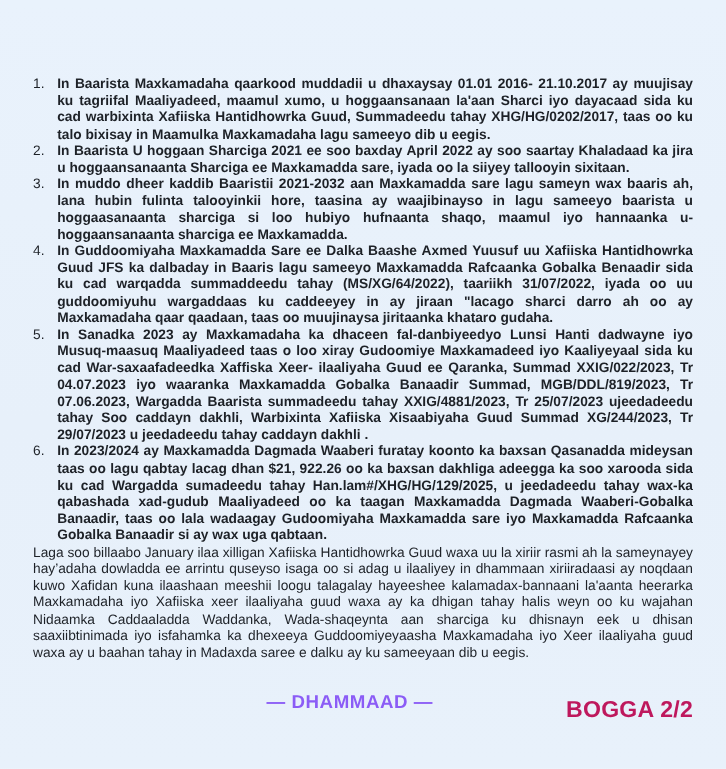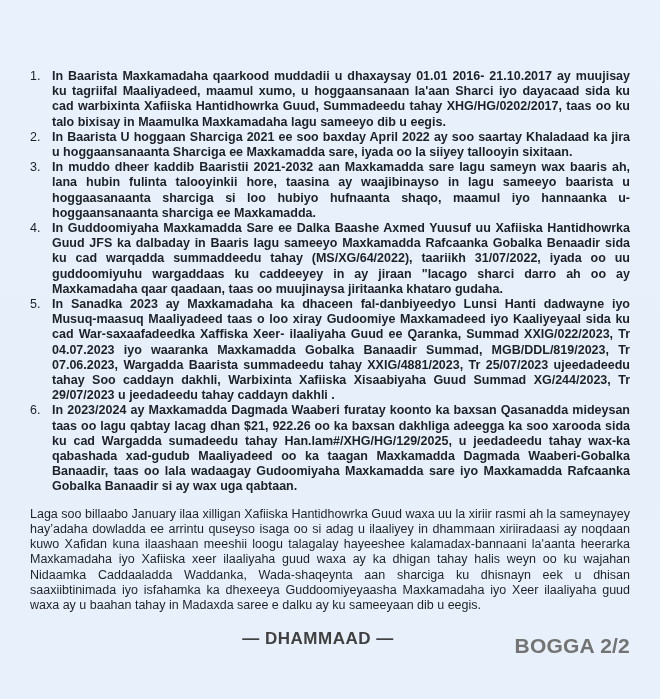--- a/index.html
+++ b/index.html
@@ -33,46 +33,45 @@
   }
   .finding .num {
     flex: 0 0 22px;
   }
   .finding .txt {
     flex: 1;
     text-align: justify;
     font-weight: bold;
   }
   .closing {
-    margin-top: 12px;
     font-size: 12.5px;
     line-height: 15.2px;
     text-align: justify;
     font-weight: 500;
   }
   .end-marker {
     position: absolute;
     top: 629px;
     left: 30px;
     right: 30px;
     text-align: center;
     transform: translateX(-12px);
     font-size: 17px;
     font-weight: 700;
     letter-spacing: 0.5px;
-    color: #404040;
+    color: #8b5cf6;
   }
   .page-label {
     position: absolute;
     top: 634px;
     right: 30px;
     font-size: 21px;
     font-weight: 700;
     letter-spacing: 0.2px;
-    color: #737373;
+    color: #be185d;
   }
 </style>
 </head>
 <body>
 
 <div class="page">
   <div class="content">
 
     <div class="finding">
       <span class="num">1.</span>

